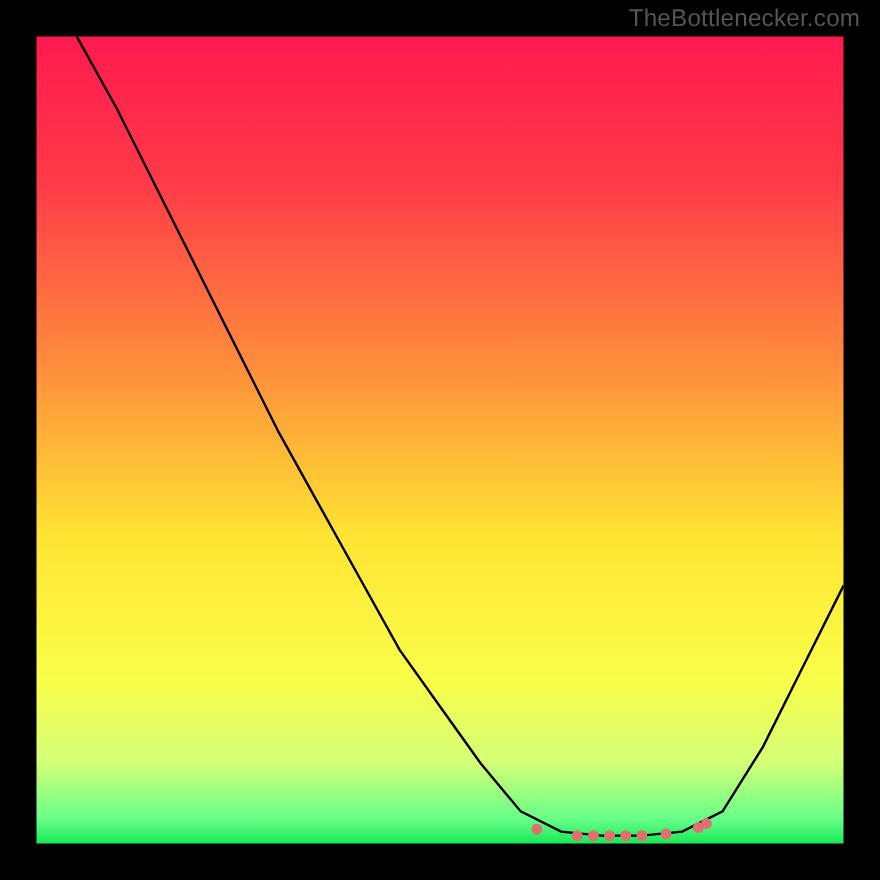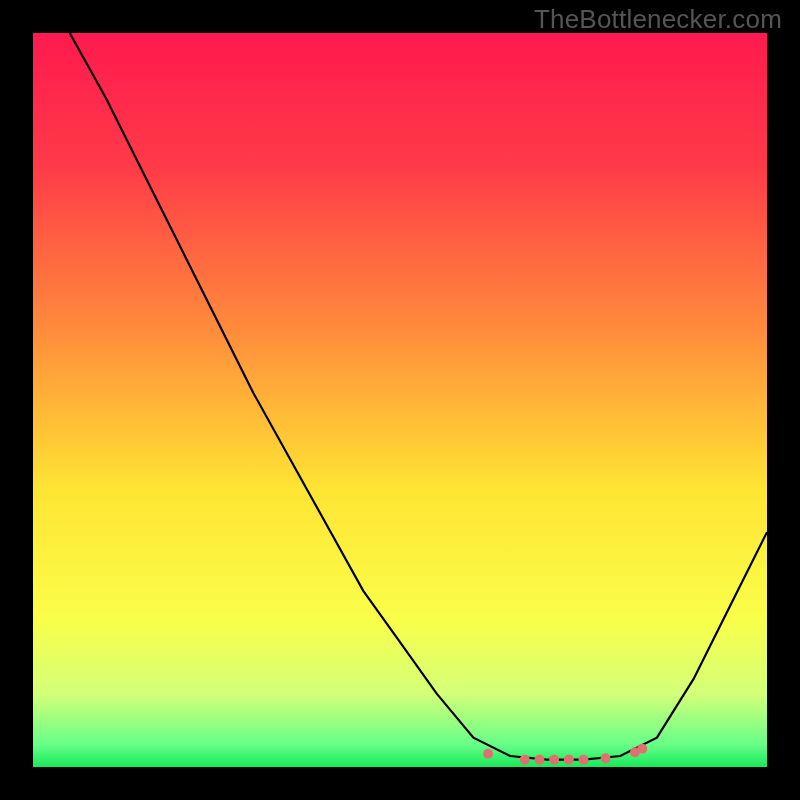--- a/index.html
+++ b/index.html
@@ -15,21 +15,21 @@
     position: relative;
     width: 800px;
     height: 800px;
     background: #000;
   }
   .watermark {
     position: absolute;
     top: 4px;
     right: 18px;
     color: #555;
-    font-size: 26px;
+    font-size: 22px;
     font-weight: 500;
     letter-spacing: 0.2px;
     z-index: 10;
     user-select: none;
   }
   .plot-area {
     position: absolute;
     left: 33px;
     top: 33px;
     width: 734px;

